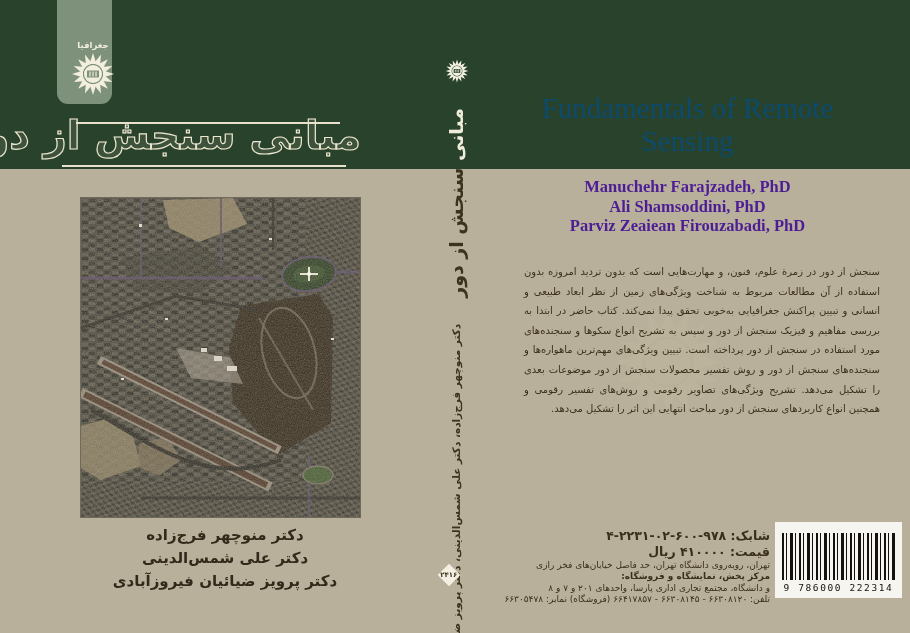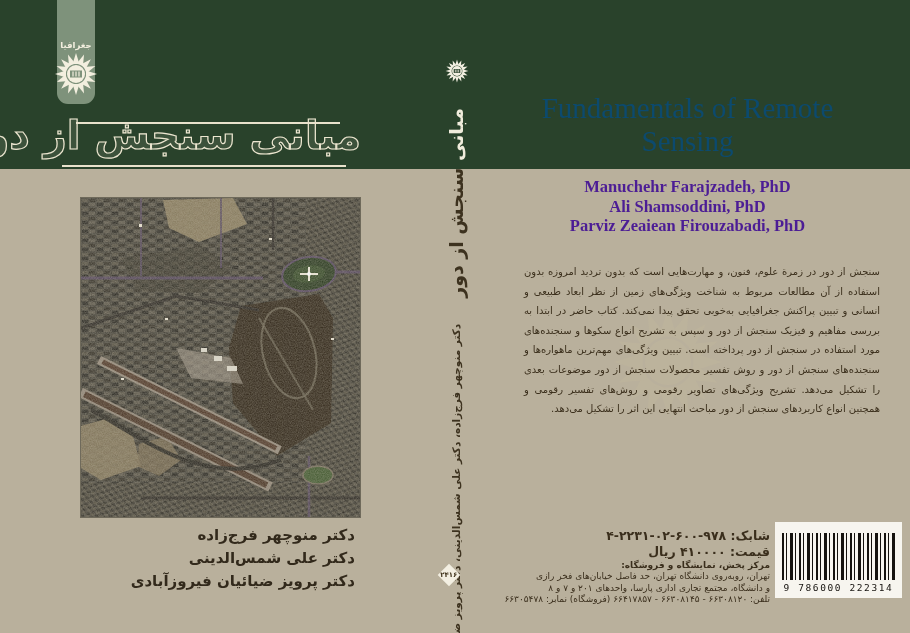--- a/index.html
+++ b/index.html
@@ -2,36 +2,36 @@
 <html lang="fa"><head>
 <meta charset="utf-8">
 <style>
   html,body{margin:0;padding:0;background:#888;}
   .cover{position:relative;width:910px;height:633px;background:#b9b09c;overflow:hidden;
          font-family:"DejaVu Sans",sans-serif;}
   .band-top{position:absolute;left:0;top:0;width:910px;height:169px;background:#29422b;}
 
   
   .cat-band{position:absolute;left:57px;top:0;width:38px;height:104px;background:#7e927b;
-            border-radius:0 0 11px 11px;display:flex;flex-direction:column;align-items:center;}
+            border-radius:0 0 11px 11px;display:flex;flex-direction:column;align-items:center;padding-left:17px;}
   .cat-label{margin-top:40px;font-size:8.5px;font-weight:bold;color:#f3efdf;direction:rtl;}
   .cat-band svg{margin-top:1px;}
 
   .rule{position:absolute;height:2px;background:#e8e2cc;}
   .rule-top{left:76px;top:122px;width:264px;}
   .rule-bottom{left:62px;top:165px;width:284px;}
   .back-title{position:absolute;left:45px;top:102px;width:316px;height:66px;line-height:66px;
               text-align:center;direction:rtl;font-size:40px;font-weight:bold;color:#ece6d0;white-space:nowrap;}
   @supports (-webkit-text-stroke:1px #fff){
     .back-title{color:rgba(236,230,208,0.10);-webkit-text-stroke:1.2px #ece6d0;}
   }
 
   .sat{position:absolute;left:80px;top:197px;width:279px;height:319px;border:1px solid #6f6a5b;}
 
-  .back-authors{position:absolute;left:95px;top:524px;width:260px;direction:rtl;
+  .back-authors{position:absolute;left:95px;top:524px;width:260px;text-align:center;direction:rtl;
                 color:#32291b;font-size:15px;font-weight:bold;line-height:23px;}
 
   
   .spine-logo{position:absolute;left:445px;top:59px;color:#f2efe1;}
   .spine-rot{position:absolute;left:443px;top:570px;width:462px;height:25px;
              transform-origin:0 0;transform:rotate(-90deg);
              direction:rtl;display:flex;align-items:center;gap:26px;white-space:nowrap;}
   .spine-title{font-size:19px;font-weight:bold;}
   .spine-title .w1{color:#f0ecdc;}
   .spine-title .w2{color:#3d321f;}
@@ -233,22 +233,22 @@
     </div>
 
     <svg class="watermark" width="112" height="112" viewBox="-22 -22 44 44">
       <use href="#samt-star"></use>
     </svg>
     <div class="desc">سنجش از دور در زمرة علوم، فنون، و مهارت‌هایی است که بدون تردید امروزه بدون استفاده از آن مطالعات مربوط به شناخت ویژگی‌های زمین از نظر ابعاد طبیعی و انسانی و تبیین پراکنش جغرافیایی به‌خوبی تحقق پیدا نمی‌کند. کتاب حاضر در ابتدا به بررسی مفاهیم و فیزیک سنجش از دور و سپس به تشریح انواع سکوها و سنجنده‌های مورد استفاده در سنجش از دور پرداخته است. تبیین ویژگی‌های مهم‌ترین ماهواره‌ها و سنجنده‌های سنجش از دور و روش تفسیر محصولات سنجش از دور موضوعات بعدی را تشکیل می‌دهد. تشریح ویژگی‌های تصاویر رقومی و روش‌های تفسیر رقومی و همچنین انواع کاربردهای سنجش از دور مباحث انتهایی این اثر را تشکیل می‌دهد.</div>
 
     <div class="imprint">
       <div class="big">شابک: ۹۷۸-۶۰۰-۰۲-۲۲۳۱-۴</div>
       <div class="big">قیمت: ۴۱۰۰۰۰ ریال</div>
+      <div class="small">تهران، روبه‌روی دانشگاه تهران، حد فاصل خیابان‌های فخر رازی</div>
       <div class="small heading">مرکز پخش، نمایشگاه و فروشگاه:</div>
-      <div class="small">تهران، روبه‌روی دانشگاه تهران، حد فاصل خیابان‌های فخر رازی</div>
       <div class="small">و دانشگاه، مجتمع تجاری اداری پارسا، واحدهای ۲۰۱ و ۷ و ۸</div>
       <div class="small">تلفن: ۶۶۳۰۸۱۲۰ - ۶۶۳۰۸۱۴۵ - ۶۶۴۱۷۸۵۷ (فروشگاه)    نمابر: ۶۶۳۰۵۴۷۸</div>
     </div>
 
     <div class="barcode">
       <div class="bars"></div>
       <div class="bc-digits">9 786000 222314</div>
     </div>
   </div>
 </div>

